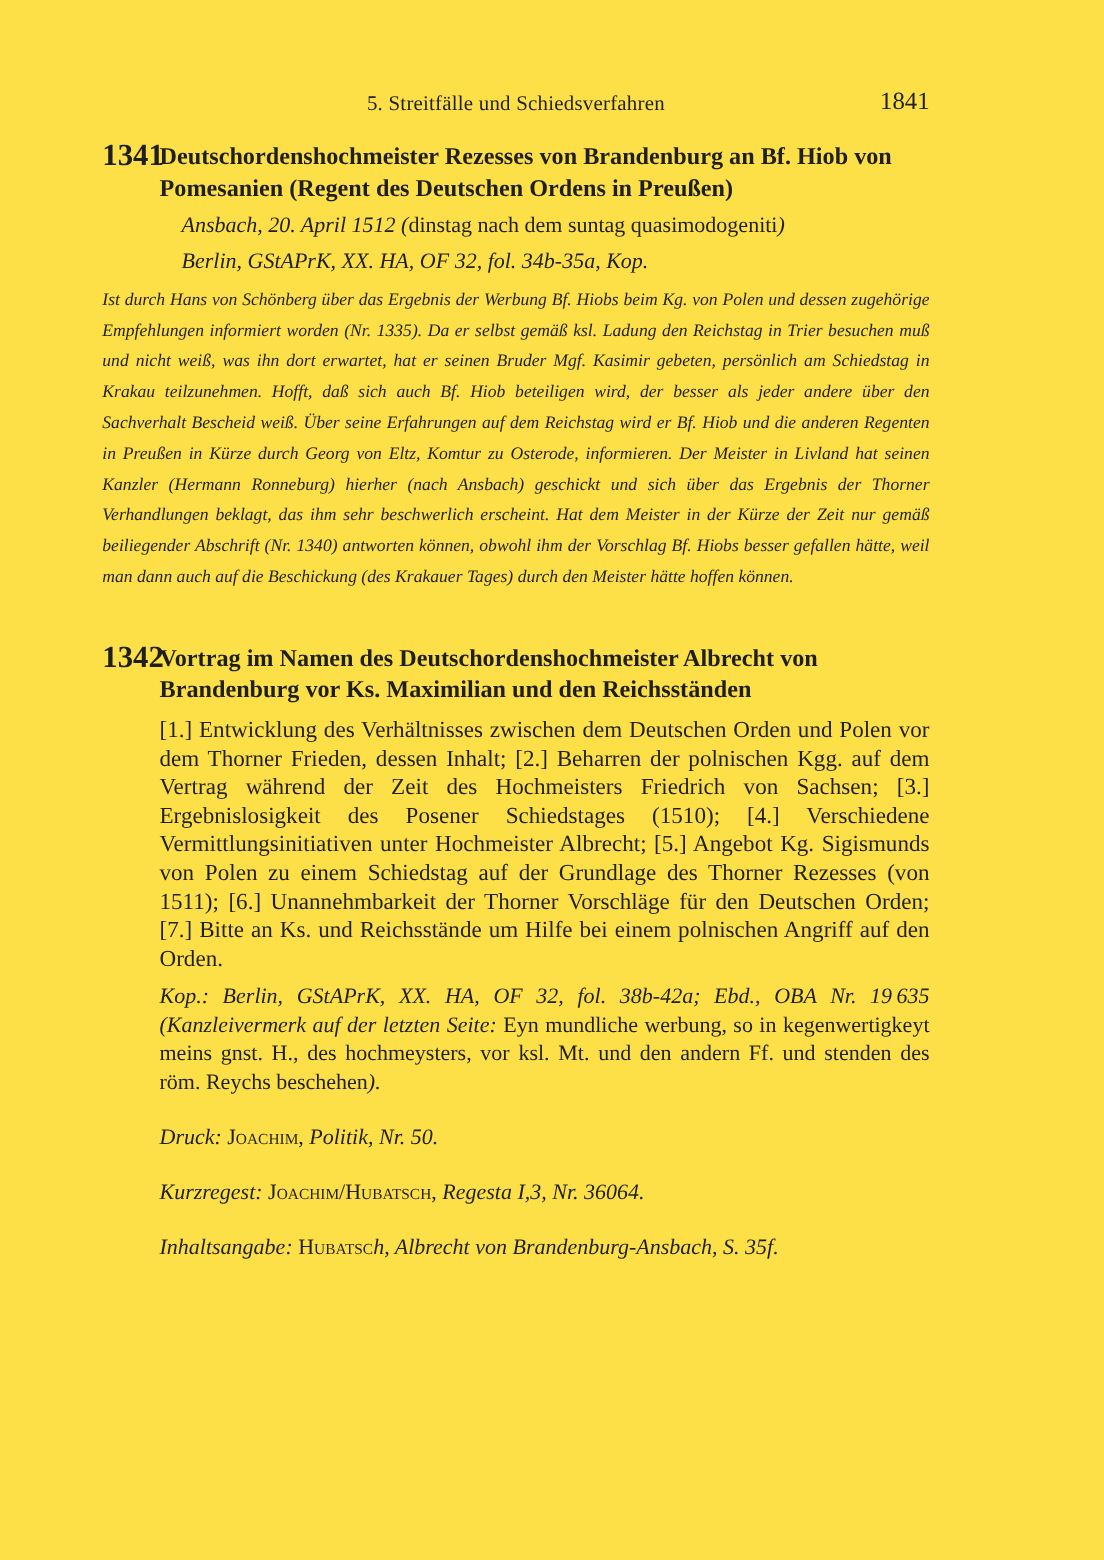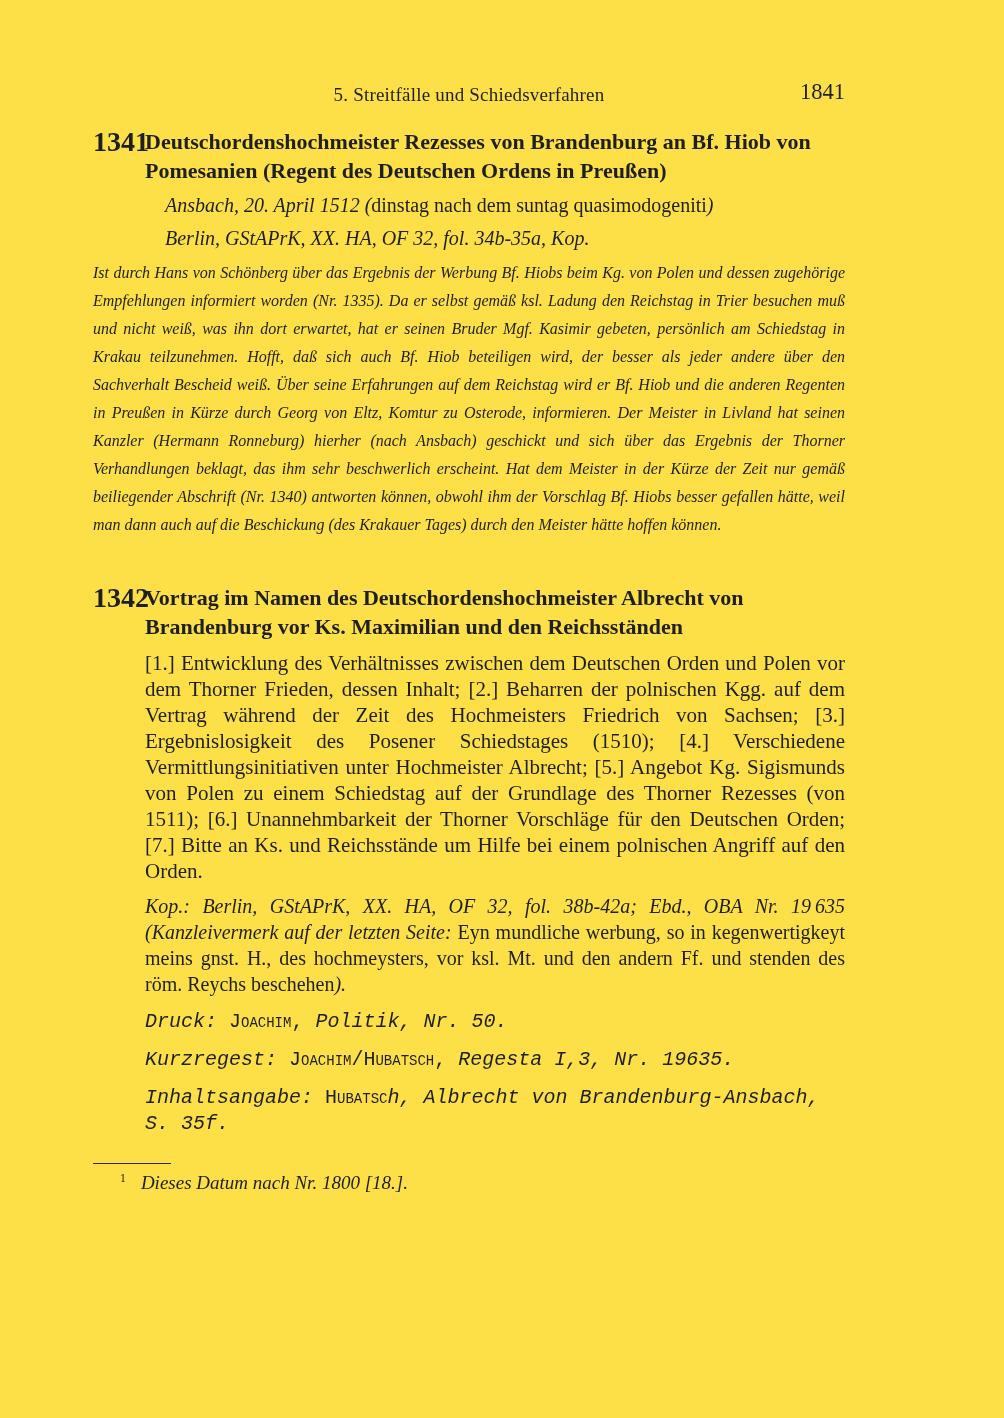--- a/index.html
+++ b/index.html
@@ -66,21 +66,21 @@
     font-style:italic;
     text-align:justify;
   }
   .abstract{
     margin:9px 0 0 0;
     font-size:21px;
     line-height:26px;
     text-align:justify;
   }
   .kop{ text-align:justify; margin-top:9px;}
-  .ref-line{margin-top:12px;font-family:Liberation Mono, monospace;}
+  .ref-line{margin-top:24px;}
   .entry-1342{margin-top:44px;}
   
   .seg-i{font-style:italic;}
   .seg-r{font-style:normal;}
   .seg-sc{font-style:normal;font-variant:small-caps;}
   .seg-sup{font-style:normal;vertical-align:super;font-size:0.62em;line-height:0;}
   
   .footnote-block{margin-top:26px;}
   .footnote-rule{
     width:78px;height:0;
@@ -122,27 +122,21 @@
     </section>
 
     <section class="entry entry-1342">
       <div class="entry-head">
         <span class="entry-number">1342</span>
         <div class="entry-body">
           <h2 class="entry-title">Vortrag im Namen des Deutschordenshochmeister Albrecht von Brandenburg vor Ks. Maximilian und den Reichsständen</h2>
           <p class="abstract">[1.] Entwicklung des Verhältnisses zwischen dem Deutschen Orden und Polen vor dem Thorner Frieden, dessen Inhalt; [2.] Beharren der polnischen Kgg. auf dem Vertrag während der Zeit des Hochmeisters Friedrich von Sachsen; [3.] Ergebnislosigkeit des Posener Schiedstages (1510); [4.] Verschiedene Vermittlungsinitiativen unter Hochmeister Albrecht; [5.] Angebot Kg. Sigismunds von Polen zu einem Schiedstag auf der Grundlage des Thorner Rezesses (von 1511); [6.] Unannehmbarkeit der Thorner Vorschläge für den Deutschen Orden; [7.] Bitte an Ks. und Reichsstände um Hilfe bei einem polnischen Angriff auf den Orden.</p>
           <p class="para kop"><span class="seg-i">Kop.: Berlin, GStAPrK, XX. HA, OF 32, fol. 38b-42a; Ebd., OBA Nr. 19 635 (Kanzleivermerk auf der letzten Seite:</span><span class="seg-r"> Eyn mundliche werbung, so in kegenwertigkeyt meins gnst. H., des hochmeysters, vor ksl. Mt. und den andern Ff. und stenden des röm. Reychs beschehen</span><span class="seg-i">).</span></p>
           <p class="para ref-line"><span class="seg-i">Druck: </span><span class="seg-sc">Joachim</span><span class="seg-r">, </span><span class="seg-i">Politik, Nr. 50.</span></p>
-          <p class="para ref-line"><span class="seg-i">Kurzregest: </span><span class="seg-sc">Joachim/Hubatsch</span><span class="seg-r">, </span><span class="seg-i">Regesta I,3, Nr. 19635.</span></p>
+          <p class="para ref-line"><span class="seg-i">Kurzregest: </span><span class="seg-sc">Joachim/Hubatsch</span><span class="seg-r">, </span><span class="seg-i">Regesta I,3, Nr. 36064.</span></p>
           <p class="para ref-line"><span class="seg-i">Inhaltsangabe: </span><span class="seg-sc">Hubatsc</span><span class="seg-i">h, Albrecht von Brandenburg-Ansbach, S. 35f.</span></p>
         </div>
       </div>
     </section>
 
-    <div class="footnote-block">
-      <div class="footnote-rule"></div>
-      <p class="footnote">
-        <span class="seg-sup">1</span><span class="fn-text">Dieses Datum nach Nr. 1800 [18.].</span>
-      </p>
-    </div>
 
   </div>
 </div>
 
 </body></html>

